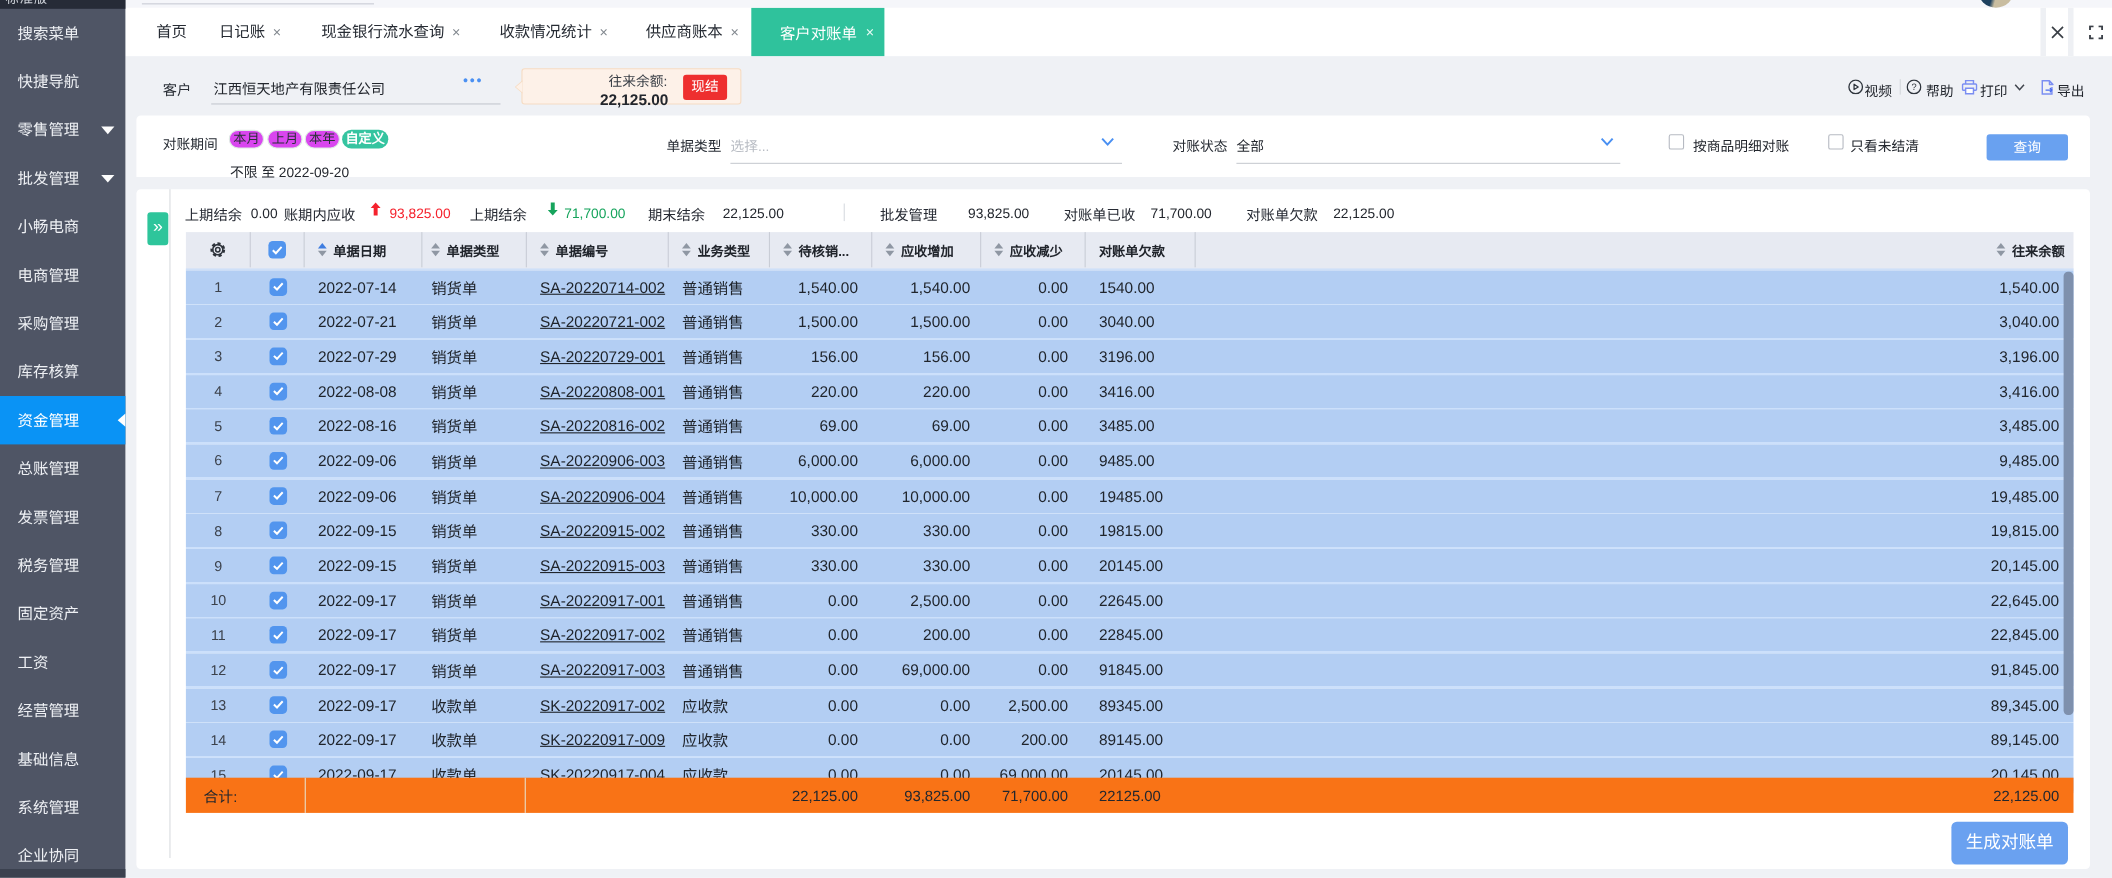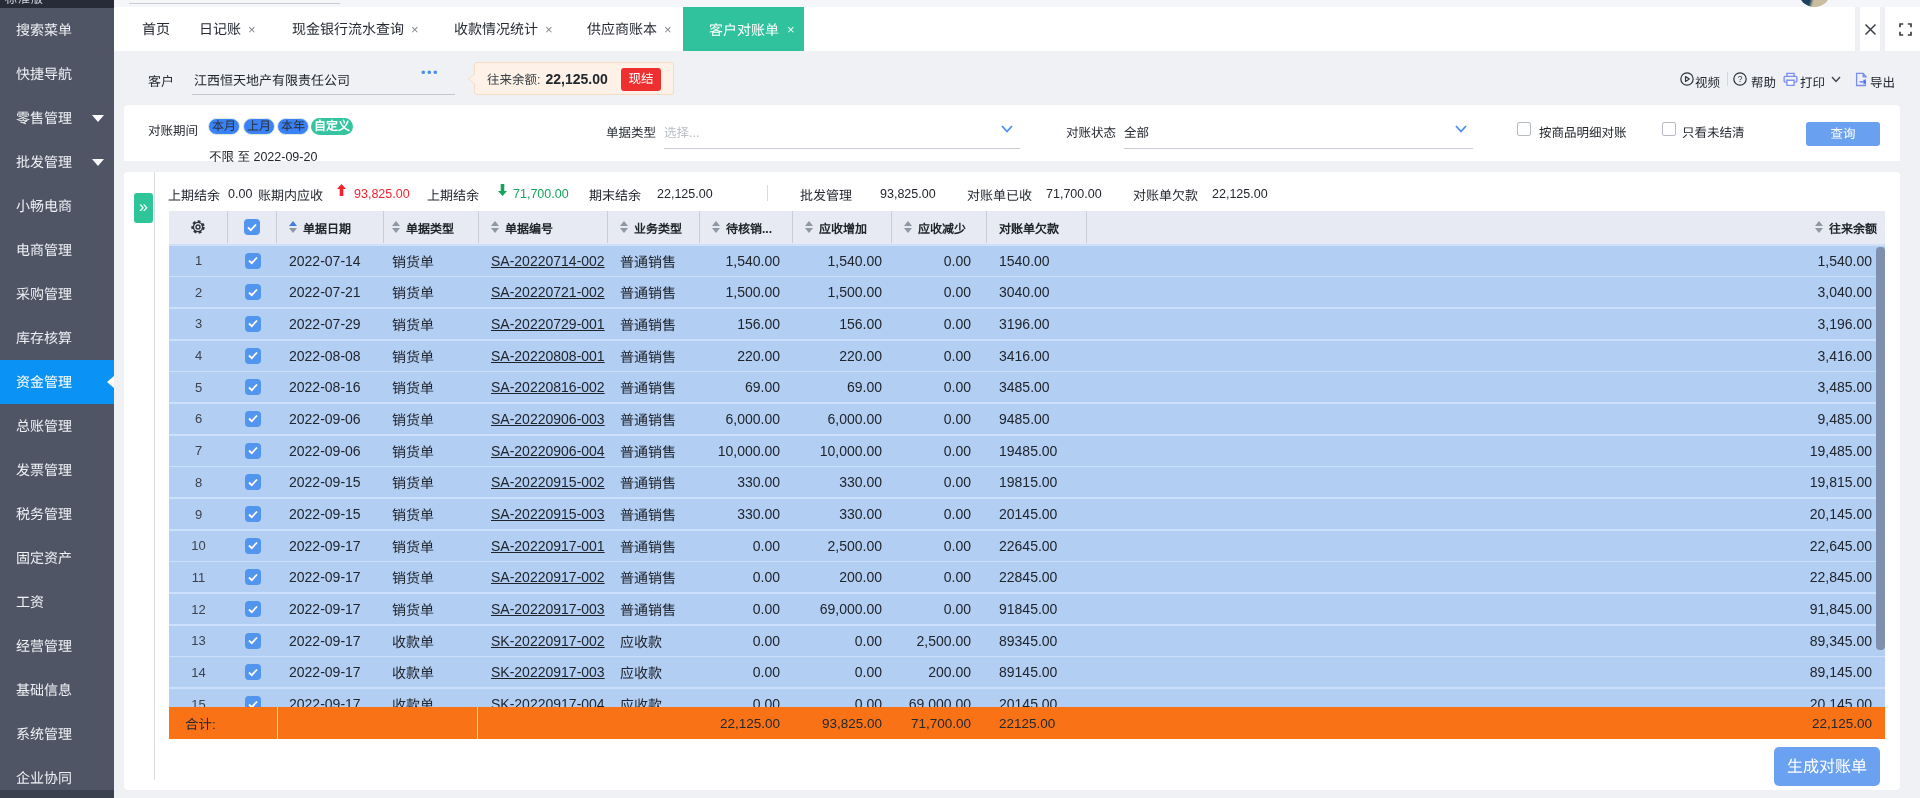--- a/index.html
+++ b/index.html
@@ -27,34 +27,34 @@
 #tabact{position:absolute;left:569px;top:0;width:121px;height:44px;background:#2fc29c;color:#fff;display:flex;align-items:center;padding-left:26px;font-size:14px;}
 #tabact .x{color:#e9fbf5;margin-left:8px;font-size:13px;}
 #closebox{position:absolute;left:1741px;top:0;width:30px;height:44px;background:#fff;border-left:5px solid #eef0f4;border-right:5px solid #eef0f4;text-align:center;line-height:44px;font-size:17px;color:#3c4149;}
 #fsbox{position:absolute;left:1776px;top:0;width:30px;height:44px;background:#fff;line-height:44px;text-align:center;}
 
 #custrow{position:absolute;left:114px;top:51px;width:1806px;height:54px;z-index:3;}
 #custrow .lb{position:absolute;left:34px;top:20px;font-size:13px;color:#2a2f37;}
 #custname{position:absolute;left:80px;top:19px;font-size:13px;color:#22262d;}
 #custline{position:absolute;left:78px;top:43px;width:263px;height:1px;background:#c3c7cf;}
 #dots{position:absolute;left:307px;top:14px;color:#4a90f2;font-size:13px;letter-spacing:1.5px;}
-#bubble{position:absolute;left:360px;top:11px;width:200px;height:33px;background:#fdf1e8;border:1px solid #f6dcc3;border-radius:3px;display:flex;align-items:center;}
+#bubble{position:absolute;left:360px;top:11px;width:200px;height:33px;background:#fdf1e8;border:1px solid #f6dcc3;border-radius:3px;display:flex;align-items:center;flex-direction:column;}
 #bubble:before{content:"";position:absolute;left:-7px;top:10px;border-top:6px solid transparent;border-bottom:6px solid transparent;border-right:7px solid #f6dcc3;}
 #bubble:after{content:"";position:absolute;left:-6px;top:11px;border-top:5px solid transparent;border-bottom:5px solid transparent;border-right:6px solid #fdf1e8;}
 #bubble .t1{font-size:12.5px;color:#3a3f46;margin-left:12px;}
 #bubble .t2{font-size:14px;font-weight:bold;color:#22262d;margin-left:5px;}
 #xjbtn{position:absolute;right:12px;top:5px;width:40px;height:23px;background:#ee2f2f;border-radius:3px;color:#fff;font-size:12.5px;text-align:center;line-height:23px;}
 #rtools{position:absolute;left:0;top:0;width:1786px;height:54px;font-size:12.5px;color:#23272e;}
 #rtools .ri{position:absolute;top:21px;}
 #rtools .rt{position:absolute;top:21px;}
 #rtools .rsep{position:absolute;top:21px;width:1px;height:14px;background:#d4d7dc;}
 
 #filterrow{position:absolute;left:124px;top:105px;width:1776px;height:56px;background:#fff;border-radius:4px 4px 0 0;z-index:3;}
 #filterrow .lb{font-size:12.5px;color:#262b33;position:absolute;}
-.pill{position:absolute;top:13px;height:17px;line-height:15px;border:1px solid #dfeae4;border-radius:9px;background:#3b82f6;font-size:12px;color:#2a3038;padding:0 3px;}
+.pill{position:absolute;top:13px;height:17px;line-height:15px;border:1px solid #dfeae4;border-radius:9px;background:#d946ef;font-size:12px;color:#2a3038;padding:0 3px;}
 .pillact{position:absolute;top:13px;height:17px;line-height:17px;border-radius:9px;background:#35c4a0;font-size:12px;color:#fff;font-weight:bold;padding:0 3px;}
 #dateln{position:absolute;left:85px;top:41px;font-size:12.5px;color:#23272e;}
 .uline{position:absolute;height:1px;background:#c9ccd2;}
 .chev{position:absolute;width:14px;height:14px;}
 .phold{position:absolute;font-size:12.5px;color:#b9bdc4;}
 .fval{position:absolute;font-size:12.5px;color:#23272e;}
 .ckb{position:absolute;width:14px;height:14px;border:1px solid #b6bac2;border-radius:2px;background:#fff;}
 #qbtn{position:absolute;left:1682px;top:17px;width:74px;height:24px;background:#69a1f0;border-radius:3px;color:#fff;font-size:12.5px;text-align:center;line-height:24px;}
 
 #panel{position:absolute;left:124px;top:172px;width:1776px;height:618px;background:#fff;border-radius:4px;z-index:2;}
@@ -579,21 +579,21 @@
           <div class="c c1">
             <span class="cb">
               <svg width="10" height="9" viewBox="0 0 10 9">
                 <path d="M1 4.5 L3.8 7.2 L9 1.5" stroke="#fff" stroke-width="1.8" fill="none"></path>
               </svg>
             </span>
           </div>
           <div class="c c2">2022-09-17</div>
           <div class="c c3">收款单</div>
           <div class="c c4">
-            <span class="lnk">SK-20220917-003</span>
+            <span class="lnk">SK-20220917-009</span>
           </div>
           <div class="c c5">应收款</div>
           <div class="c c6">0.00</div>
           <div class="c c7">0.00</div>
           <div class="c c8">200.00</div>
           <div class="c c9">89145.00</div>
           <div class="c c10"></div>
           <div class="c c11">89,145.00</div>
         </div>
 <div class="tr">

